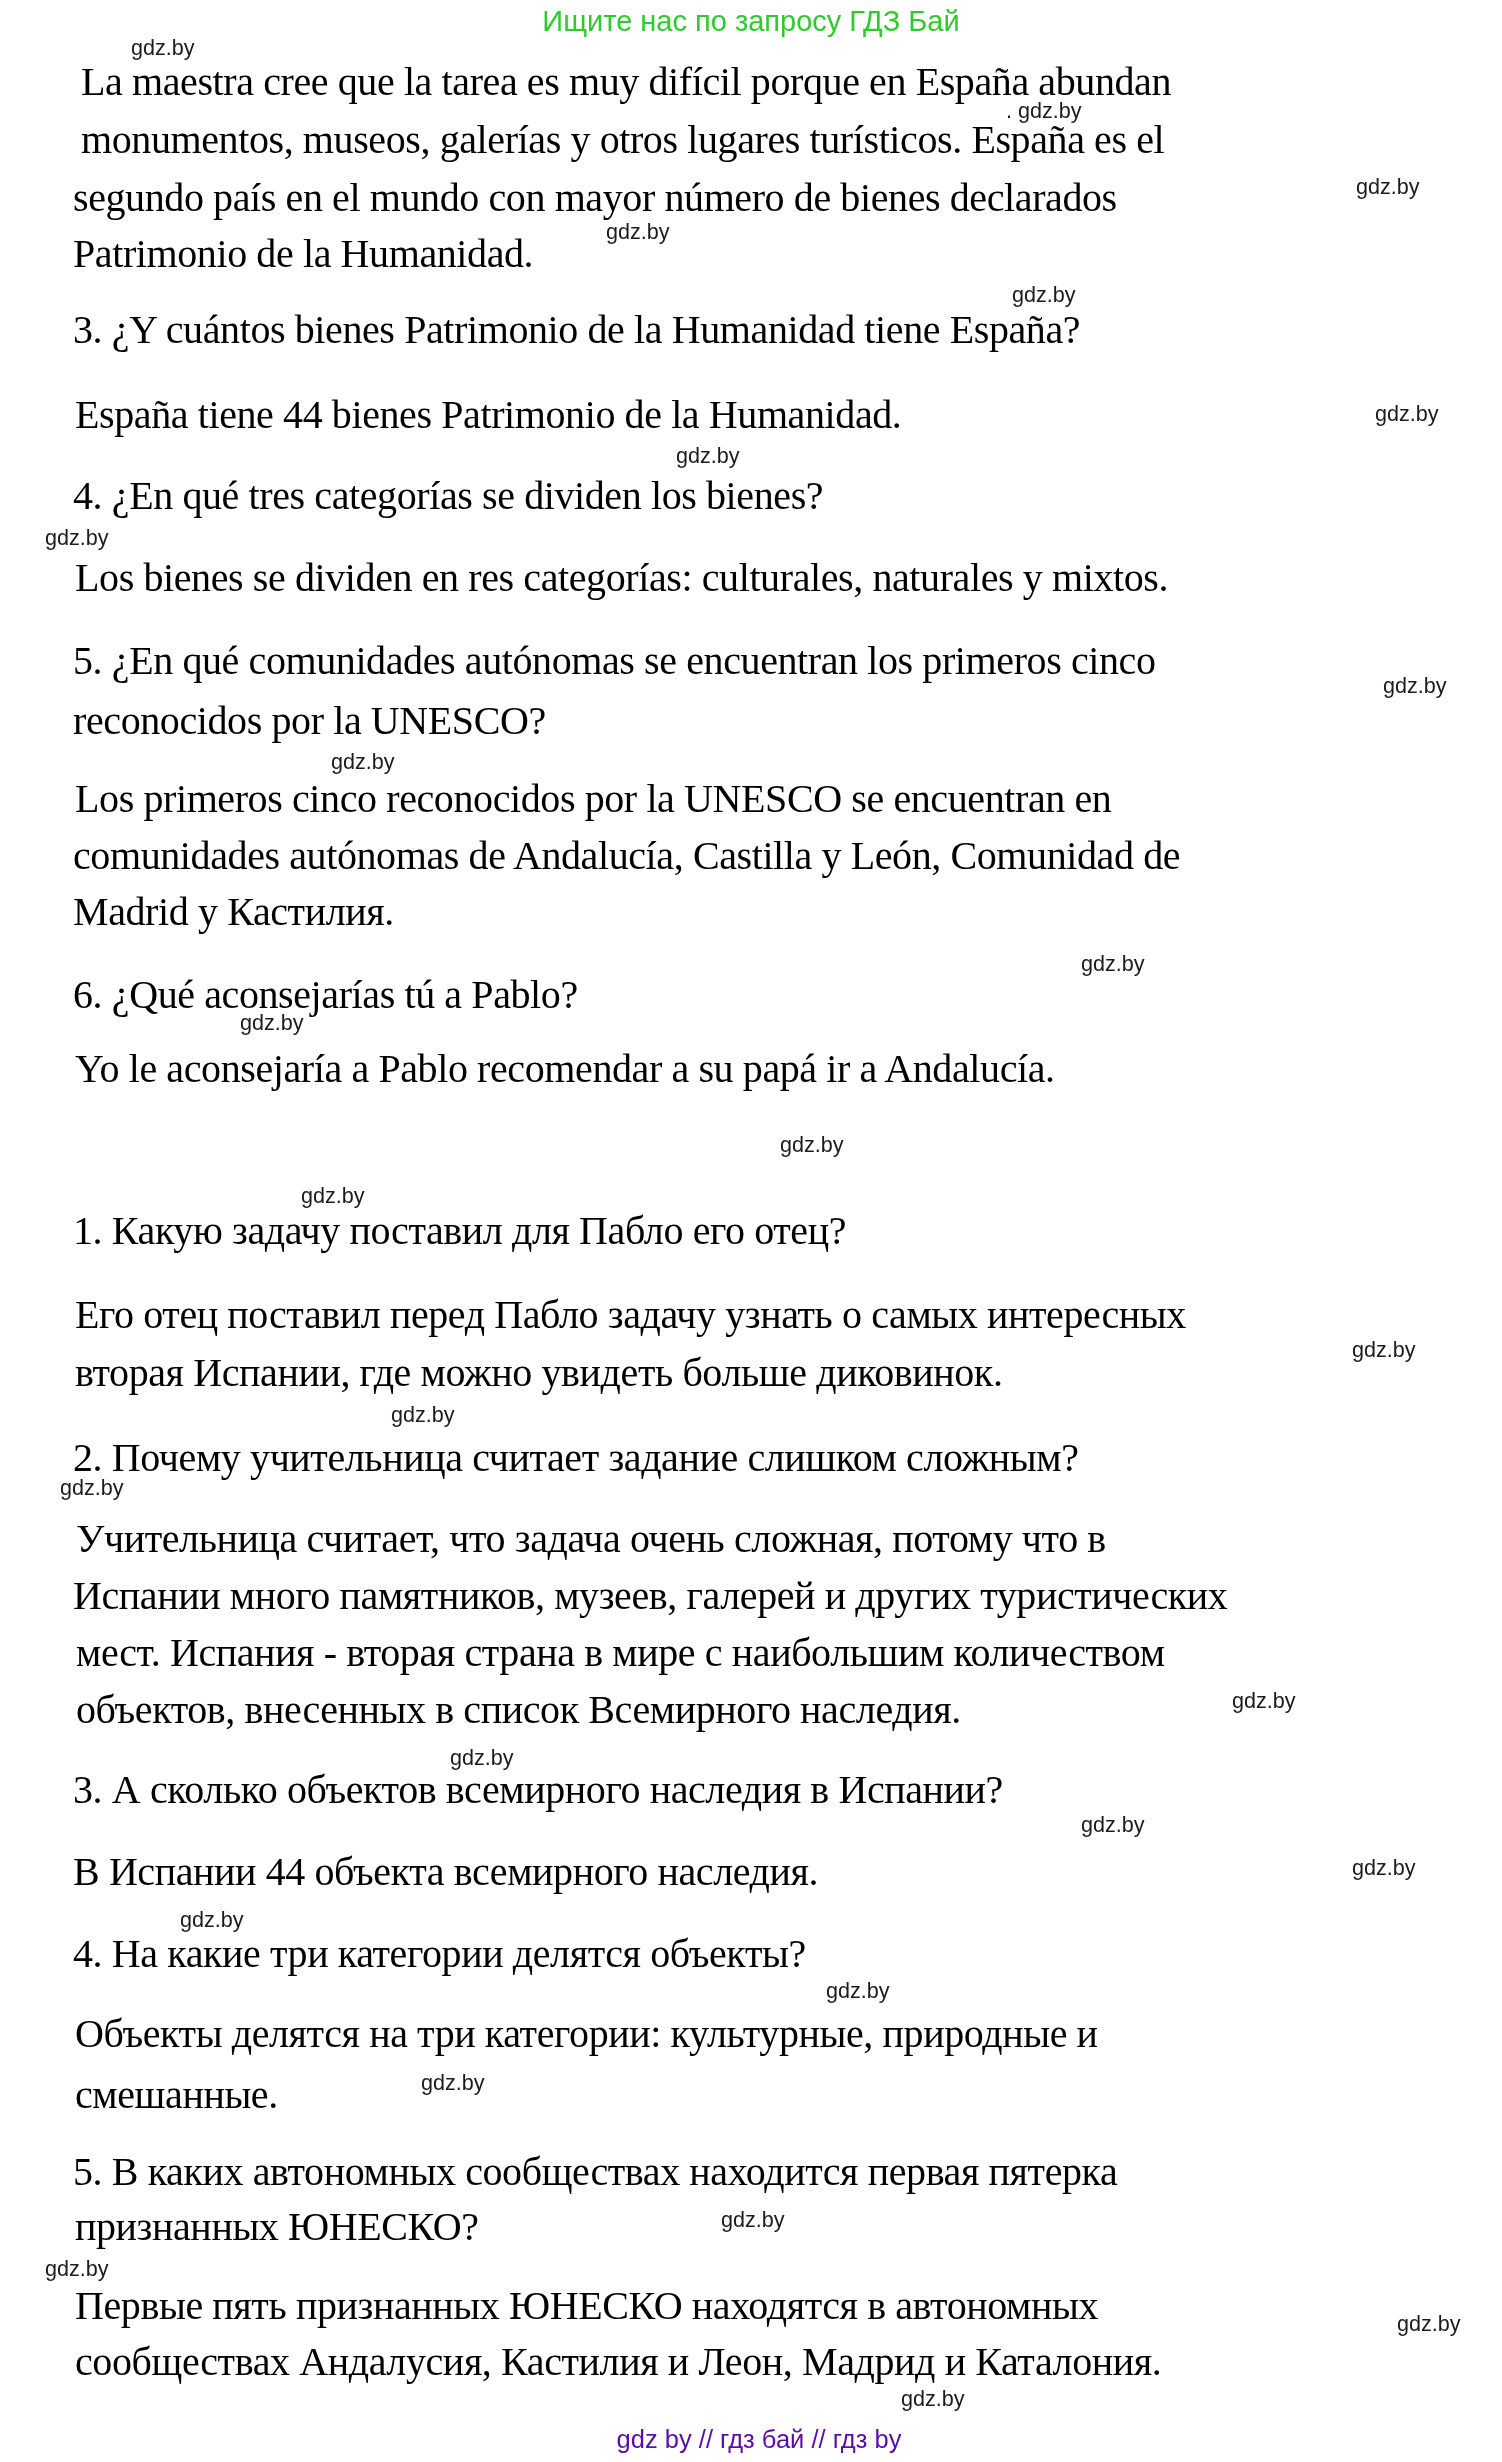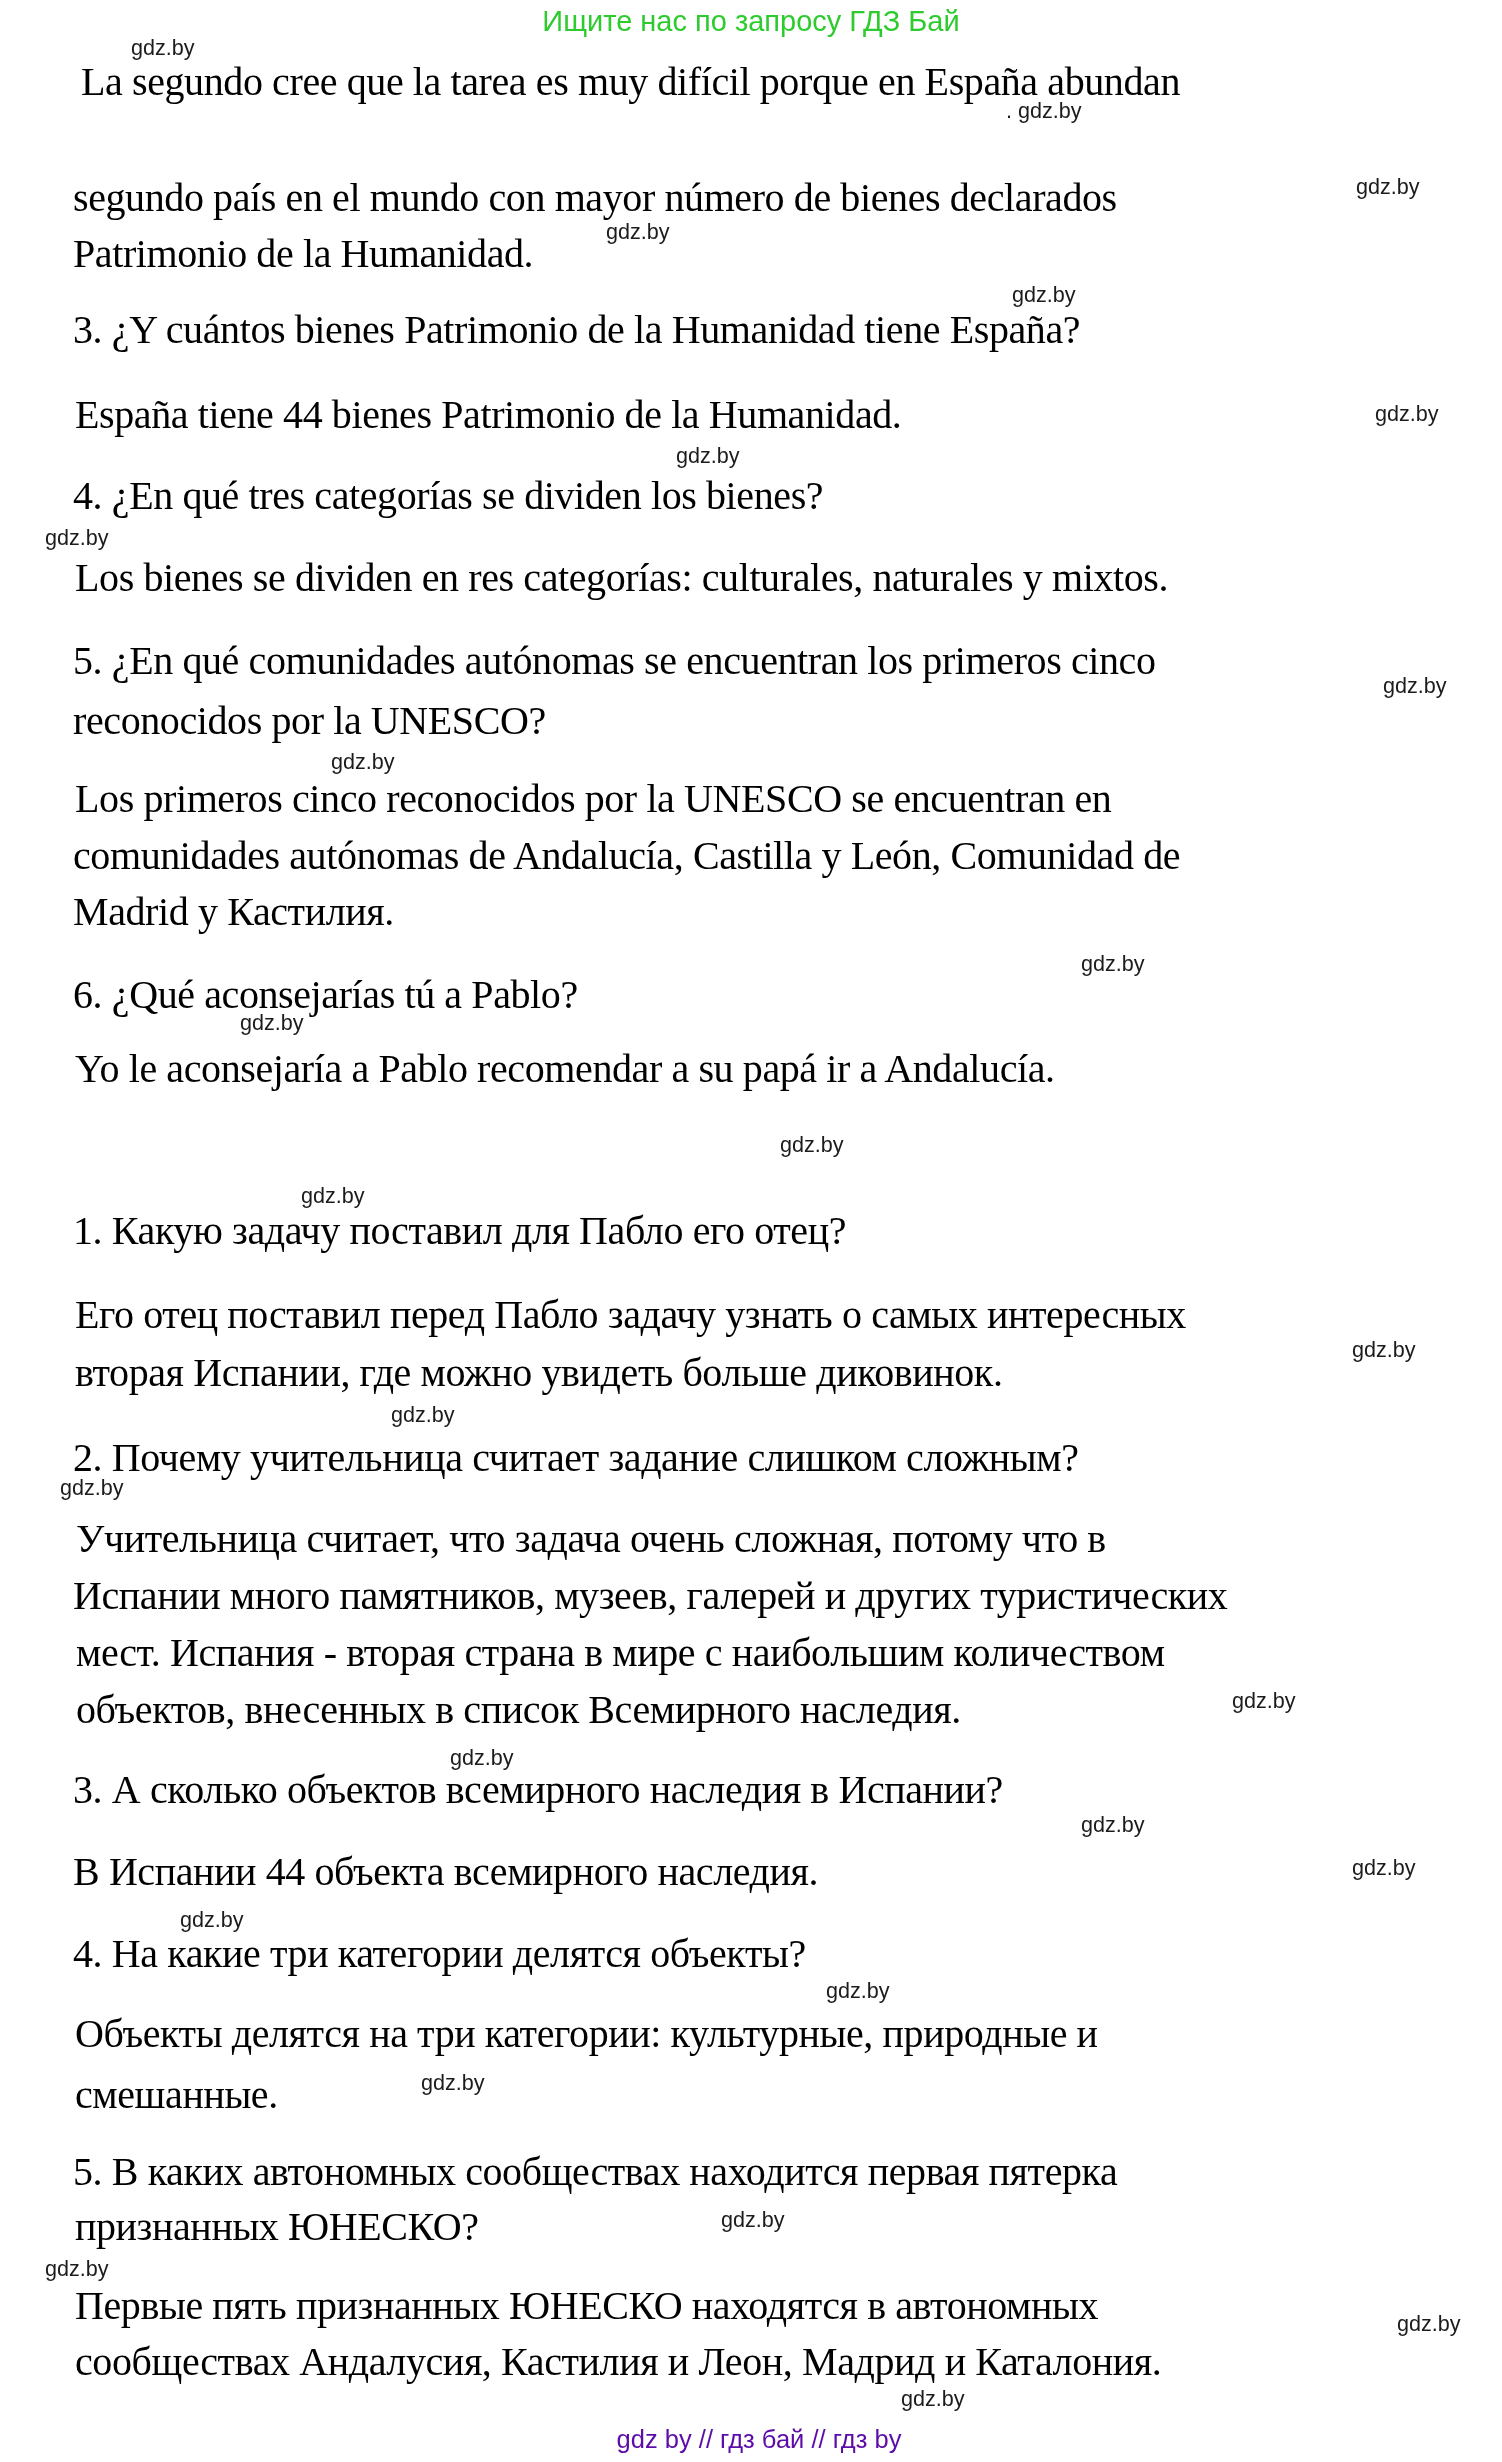--- a/index.html
+++ b/index.html
@@ -48,21 +48,22 @@
     margin-left:8px;
   }
 </style>
 </head>
 <body>
 
 <div id="page">
 
   <div class="promo">Ищите нас по запросу ГДЗ Бай</div>
 
-  <div class="t" style="left:81px;top:62px">La segundo cree que la tarea es muy difícil porque en España abundan</div>
+  <div class="t" style="left:81px;top:62px">La maestra cree que la tarea es muy difícil porque en España abundan</div>
+  <div class="t" style="left:81px;top:120px">monumentos, museos, galerías y otros lugares turísticos. España es el</div>
   <div class="t" style="left:73px;top:178px">segundo país en el mundo con mayor número de bienes declarados</div>
   <div class="t" style="left:73px;top:234px">Patrimonio de la Humanidad.</div>
 
   <div class="t" style="left:73px;top:310px">3. ¿Y cuántos bienes Patrimonio de la Humanidad tiene España?</div>
   <div class="t" style="left:75px;top:395px">España tiene 44 bienes Patrimonio de la Humanidad.</div>
   <div class="t" style="left:73px;top:476px">4. ¿En qué tres categorías se dividen los bienes?</div>
   <div class="t" style="left:75px;top:558px">Los bienes se dividen en res categorías: culturales, naturales y mixtos.</div>
   <div class="t" style="left:73px;top:641px">5. ¿En qué comunidades autónomas se encuentran los primeros cinco</div>
   <div class="t" style="left:73px;top:701px">reconocidos por la UNESCO?</div>
   <div class="t" style="left:75px;top:779px">Los primeros cinco reconocidos por la UNESCO se encuentran en</div>

